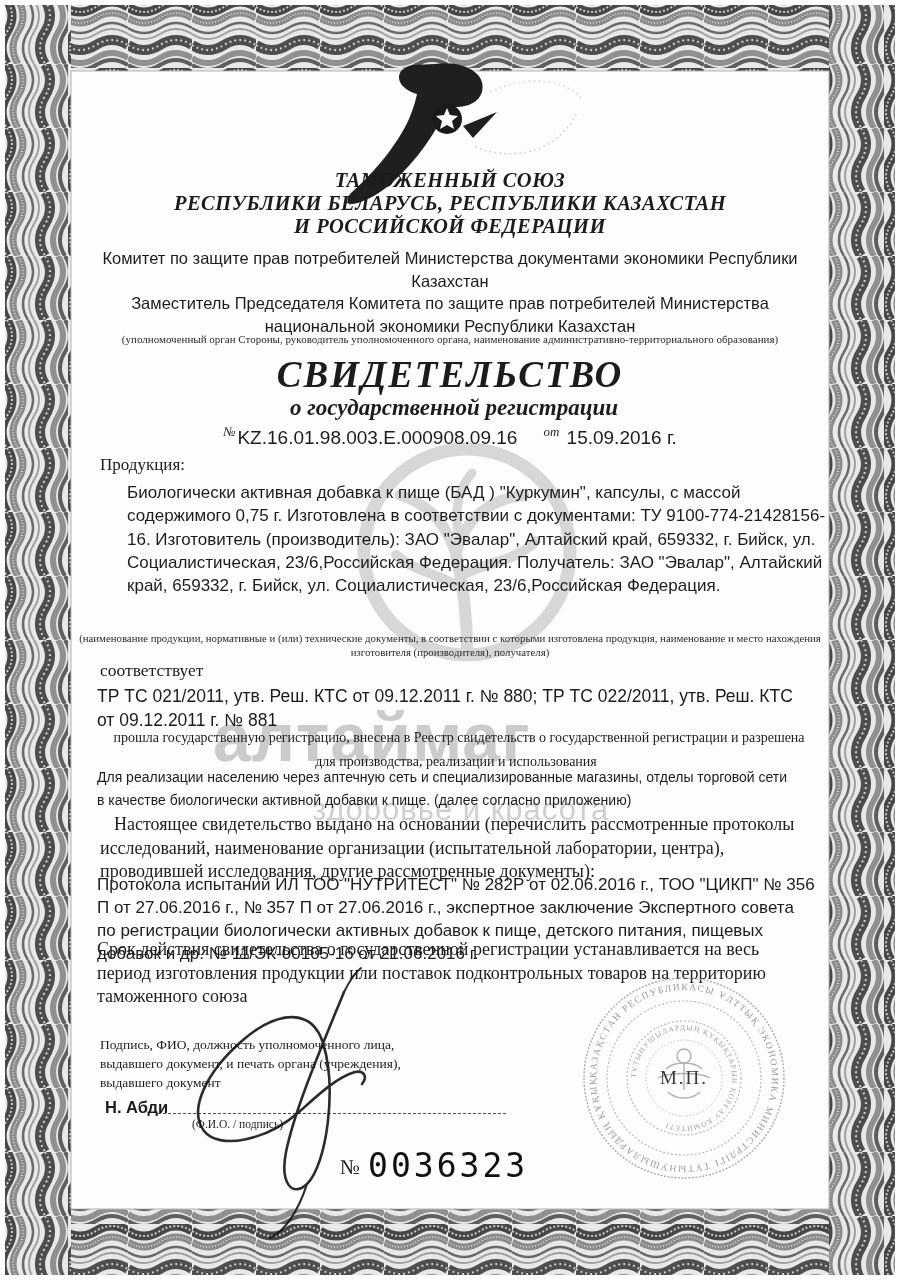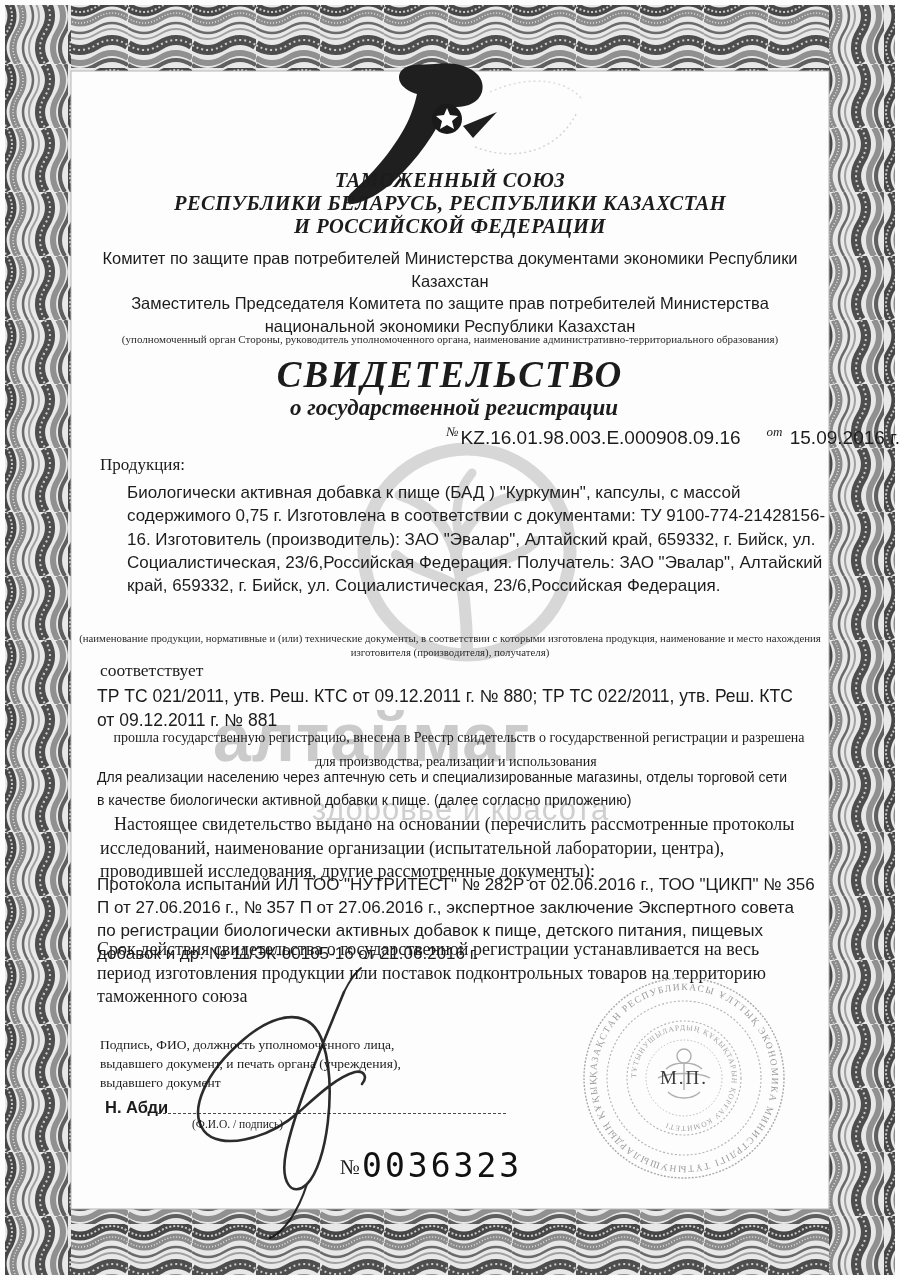--- a/index.html
+++ b/index.html
@@ -13,21 +13,21 @@
 
   .union-title{left:0;top:169px;width:900px;text-align:center;
     font-style:italic;font-weight:bold;font-size:20.5px;line-height:23px;letter-spacing:.5px;}
   .authority{left:85px;top:247px;width:730px;text-align:center;
     font-family:"Liberation Sans",sans-serif;font-size:16.5px;line-height:22.5px;}
   .auth-note{left:65px;top:333px;width:770px;text-align:center;font-size:11px;color:#2a2a2a;}
   .cert-title{left:0;top:353px;width:900px;text-align:center;
     font-style:italic;font-weight:bold;font-size:37px;letter-spacing:2px;}
   .cert-subtitle{left:4px;top:395px;width:900px;text-align:center;
     font-style:italic;font-weight:bold;font-size:23px;}
-  .numrow{left:0;top:424px;width:900px;text-align:right;
+  .numrow{left:0;top:424px;width:900px;text-align:center;
     font-family:"Liberation Sans",sans-serif;font-size:19px;}
   .numrow .sup{font-family:"Liberation Serif",serif;font-style:italic;font-size:13px;
     vertical-align:8px;margin-right:2px;}
   .numrow .gap{display:inline-block;width:26px;}
   .label-serif{font-size:17px;}
   .product-label{left:100px;top:455px;}
   .product-text{left:97px;top:481px;width:718px;
     font-family:"Liberation Sans",sans-serif;font-size:17px;line-height:23.3px;margin-left:30px;}
   .product-note{left:65px;top:632px;width:770px;text-align:center;font-size:10.8px;line-height:13.5px;color:#2a2a2a;}
   .conforms{left:100px;top:660px;font-size:17.5px;}
@@ -39,21 +39,21 @@
   .basis{left:100px;top:813px;width:706px;font-size:18px;line-height:23.5px;text-indent:14px;}
   .protocols{left:97px;top:873px;width:718px;
     font-family:"Liberation Sans",sans-serif;font-size:17px;line-height:23px;}
   .validity{left:97px;top:938px;width:716px;font-size:18px;line-height:23.5px;}
   .sign-note{left:100px;top:1035px;width:350px;font-size:13.5px;line-height:19px;}
   .signer{left:105px;top:1098px;font-family:"Liberation Sans",sans-serif;font-weight:bold;font-size:16.5px;}
   .sign-line{left:158px;top:1096px;width:348px;height:17px;border-bottom:1.5px dashed #4a4a4a;}
   .sign-caption{left:192px;top:1118px;font-size:11.5px;}
   .serial{left:340px;top:1146px;font-size:21px;}
   .serial .digits{font-family:"DejaVu Sans Mono",monospace;font-size:33px;letter-spacing:3px;
-    vertical-align:-3px;margin-left:2px;color:#111;}
+    vertical-align:-3px;margin-left:8px;color:#111;}
   .wm-main{left:213px;top:698px;font-family:Liberation Sans, sans-serif;font-weight:bold;
     font-size:68px;color:#c6c6c6;letter-spacing:1px;opacity:.9;}
   .wm-sub{left:312px;top:792px;font-family:"Liberation Sans",sans-serif;
     font-size:31px;color:#cfcfcf;letter-spacing:1px;}
 </style>
 </head>
 <body>
 
 <div class="page">
 

